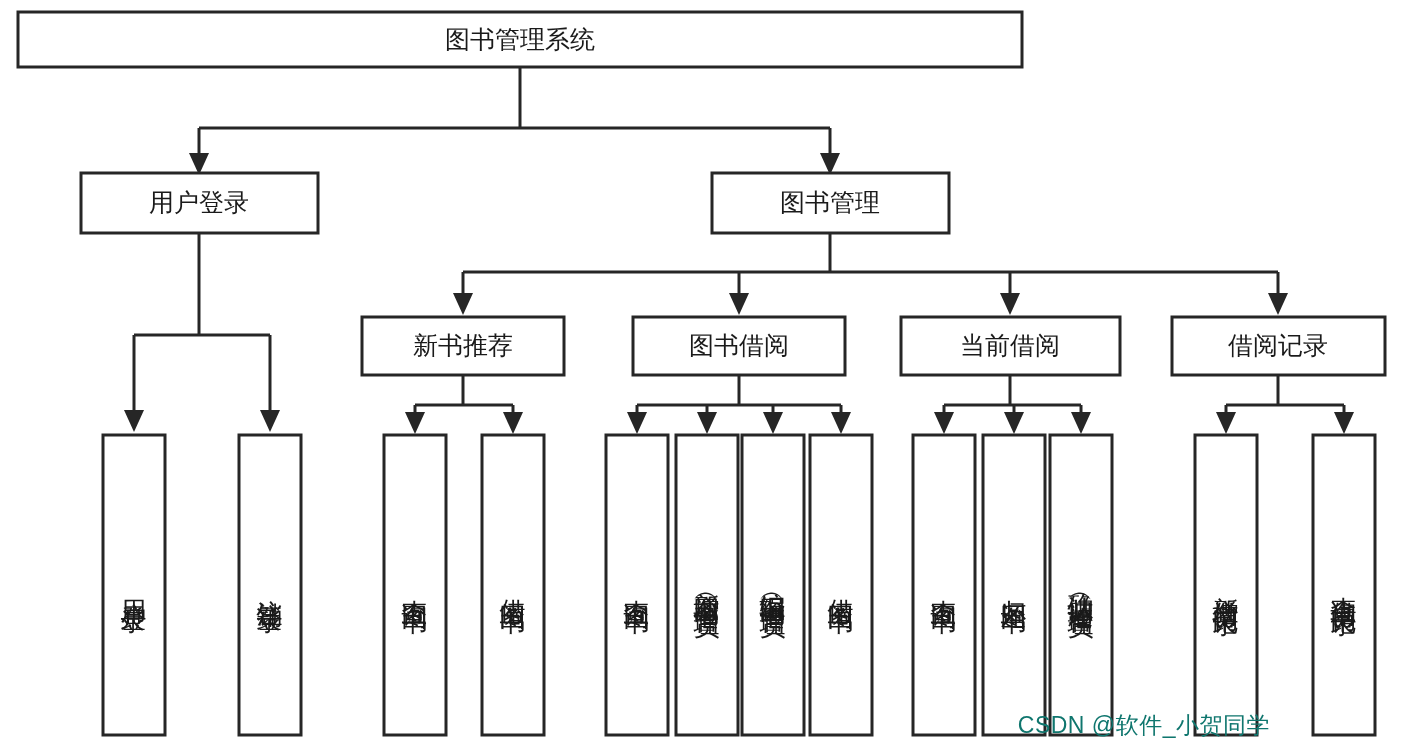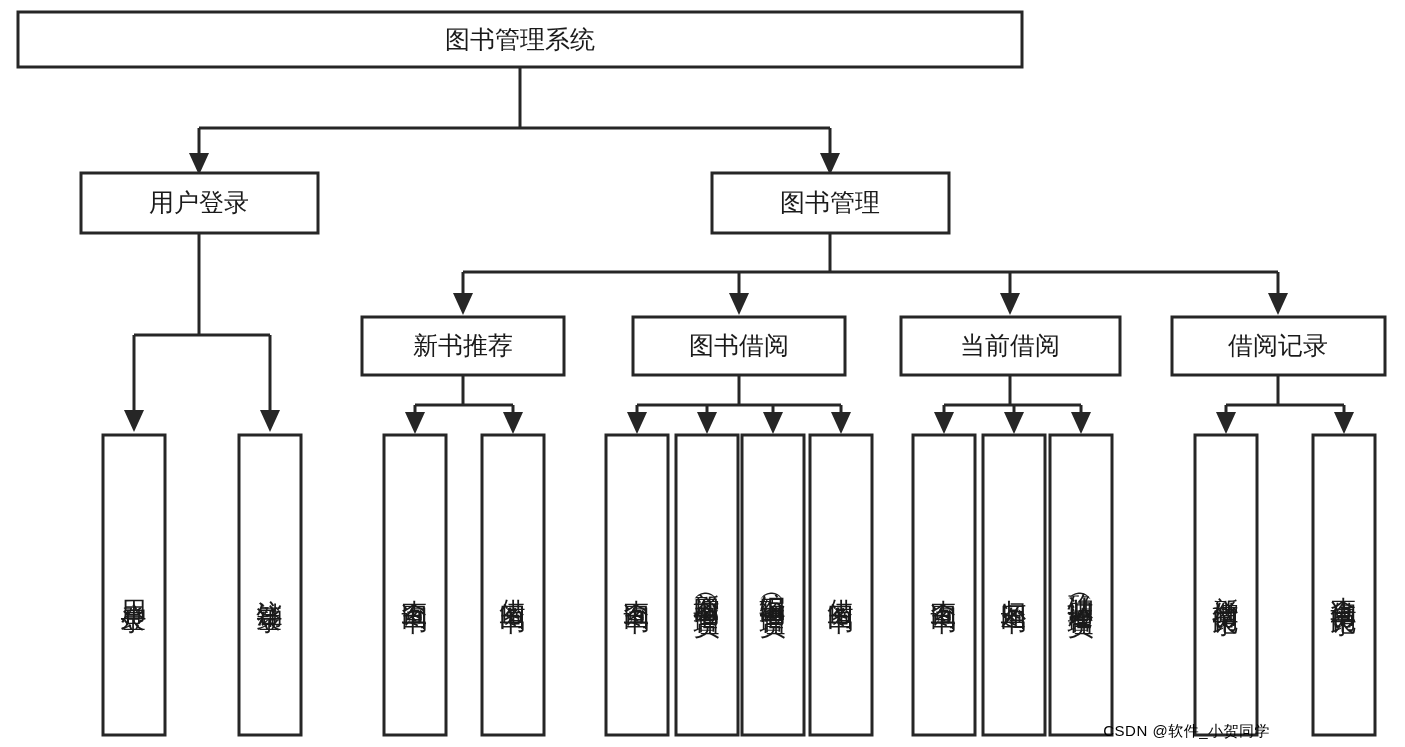--- a/index.html
+++ b/index.html
@@ -71,22 +71,22 @@
     justify-content: center;
     white-space: nowrap;
     pointer-events: none;
     user-select: none;
   }
   .watermark {
     position: absolute;
     right: 14px;
     bottom: 6px;
     font-family: "Liberation Sans", "DejaVu Sans", sans-serif;
-    font-size: 15px;
-    color: #000000;
+    font-size: 23px;
+    color: #0f766e;
     letter-spacing: 0.5px;
     white-space: nowrap;
     user-select: none;
   }
 </style>
 </head>
 <body>
 
 <div id="diagram-root">
 

